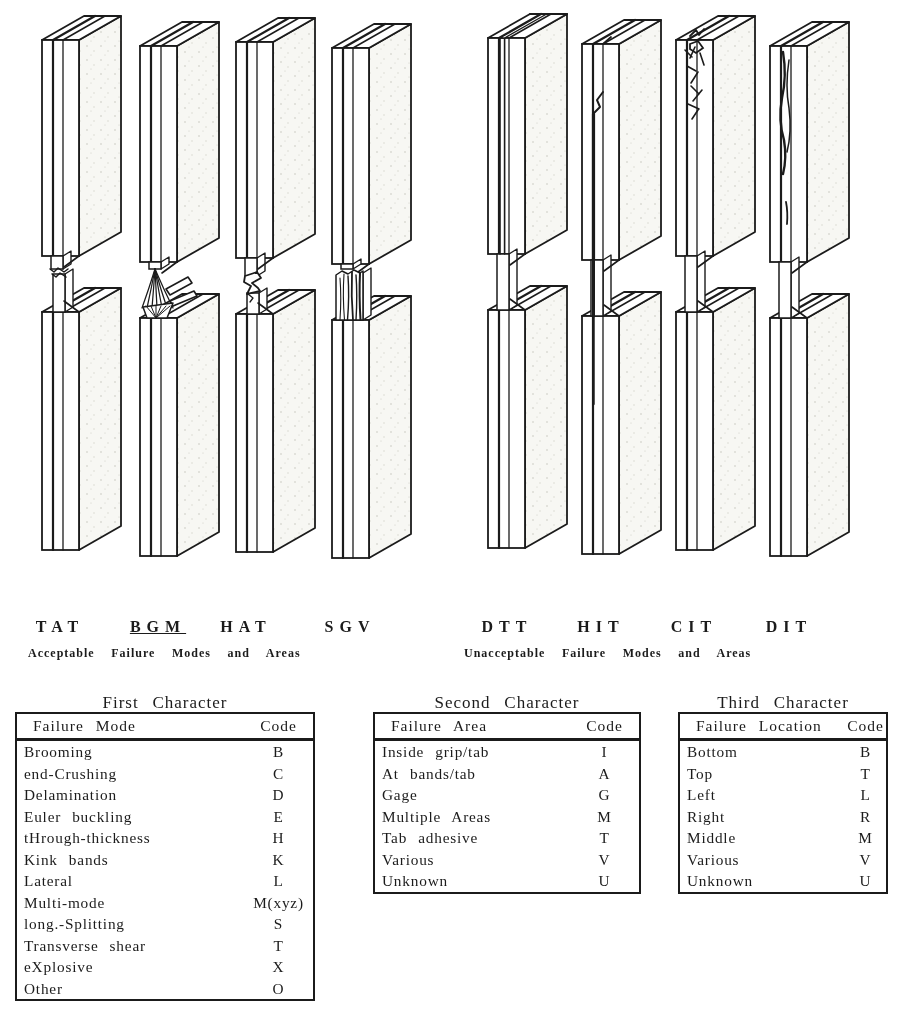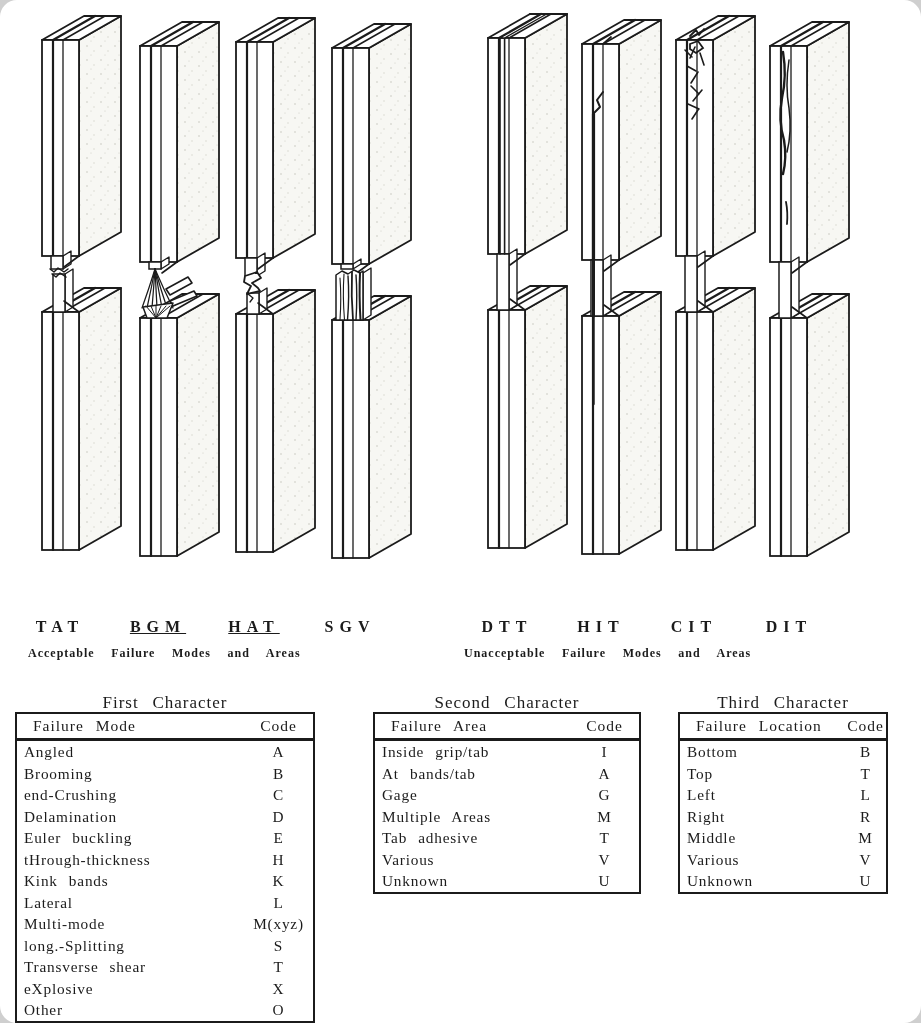--- a/index.html
+++ b/index.html
@@ -1,20 +1,19 @@
 <!DOCTYPE html>
 <html><head>
 <meta charset="utf-8">
 <style>
   html,body{margin:0;padding:0;background:#cfcfcf;}
   .page{
     position:relative; width:921px; height:1023px; background:#ffffff;
     font-family:"Liberation Serif", serif; color:#1b1b1b; overflow:hidden;
     margin:0 auto;
-    border-radius:17px;
   }
   #diagram{position:absolute; top:0; left:0;}
   .code-labels{position:absolute; top:618px; left:0; width:921px; height:22px;}
   .spec-code{
     position:absolute; top:0; width:96px; text-align:center;
     font-weight:bold; font-size:16px; letter-spacing:6px; white-space:nowrap;
   }
   .caption{
     position:absolute; top:646px; font-weight:bold; font-size:12px;
     letter-spacing:1px; word-spacing:1.05em; white-space:nowrap;
@@ -260,21 +259,21 @@
         <line x1="22" y1="301" x2="37" y2="312" stroke="#1b1b1b" stroke-width="1.6" stroke-linecap="round"></line>
         <path d="M13,46 q4,24 -1,46 q-4,22 2,42 q3,18 -1,34" fill="none" stroke="#1b1b1b" stroke-width="2.4" stroke-linecap="round"></path>
         <path d="M19,54 q-4,26 0,48 q3,24 -2,44" fill="none" stroke="#1b1b1b" stroke-width="1.5" stroke-linecap="round"></path>
         <path d="M16,196 q2,10 1,22" fill="none" stroke="#1b1b1b" stroke-width="1.8" stroke-linecap="round"></path>
       </g>
     </svg>
 
   <div class="code-labels" id="code-labels">
       <span class="spec-code" style="left: 12px;">TAT</span>
       <span class="spec-code" style="left: 110px; text-decoration: underline;">BGM</span>
-      <span class="spec-code" style="left: 206px; text-decoration: underline;">HAT</span>
+      <span class="spec-code" style="left: 198px;">HAT</span>
       <span class="spec-code" style="left: 302px;">SGV</span>
       <span class="spec-code" style="left: 459px;">DTT</span>
       <span class="spec-code" style="left: 553px;">HIT</span>
       <span class="spec-code" style="left: 646px;">CIT</span>
       <span class="spec-code" style="left: 741px;">DIT</span>
     </div>
 
   <span class="caption" id="cap-acc">Acceptable Failure Modes and Areas</span>
   <span class="caption" id="cap-unacc">Unacceptable Failure Modes and Areas</span>
 
@@ -286,24 +285,20 @@
           <col>
         </colgroup>
       <thead>
         <tr>
           <th>Failure Mode</th>
           <th class="code">Code</th>
         </tr>
       </thead>
       <tbody>
           <tr>
-            <td>Angled</td>
-            <td class="code">A</td>
-          </tr>
-          <tr>
             <td>Brooming</td>
             <td class="code">B</td>
           </tr>
           <tr>
             <td>end-Crushing</td>
             <td class="code">C</td>
           </tr>
           <tr>
             <td>Delamination</td>
             <td class="code">D</td>

